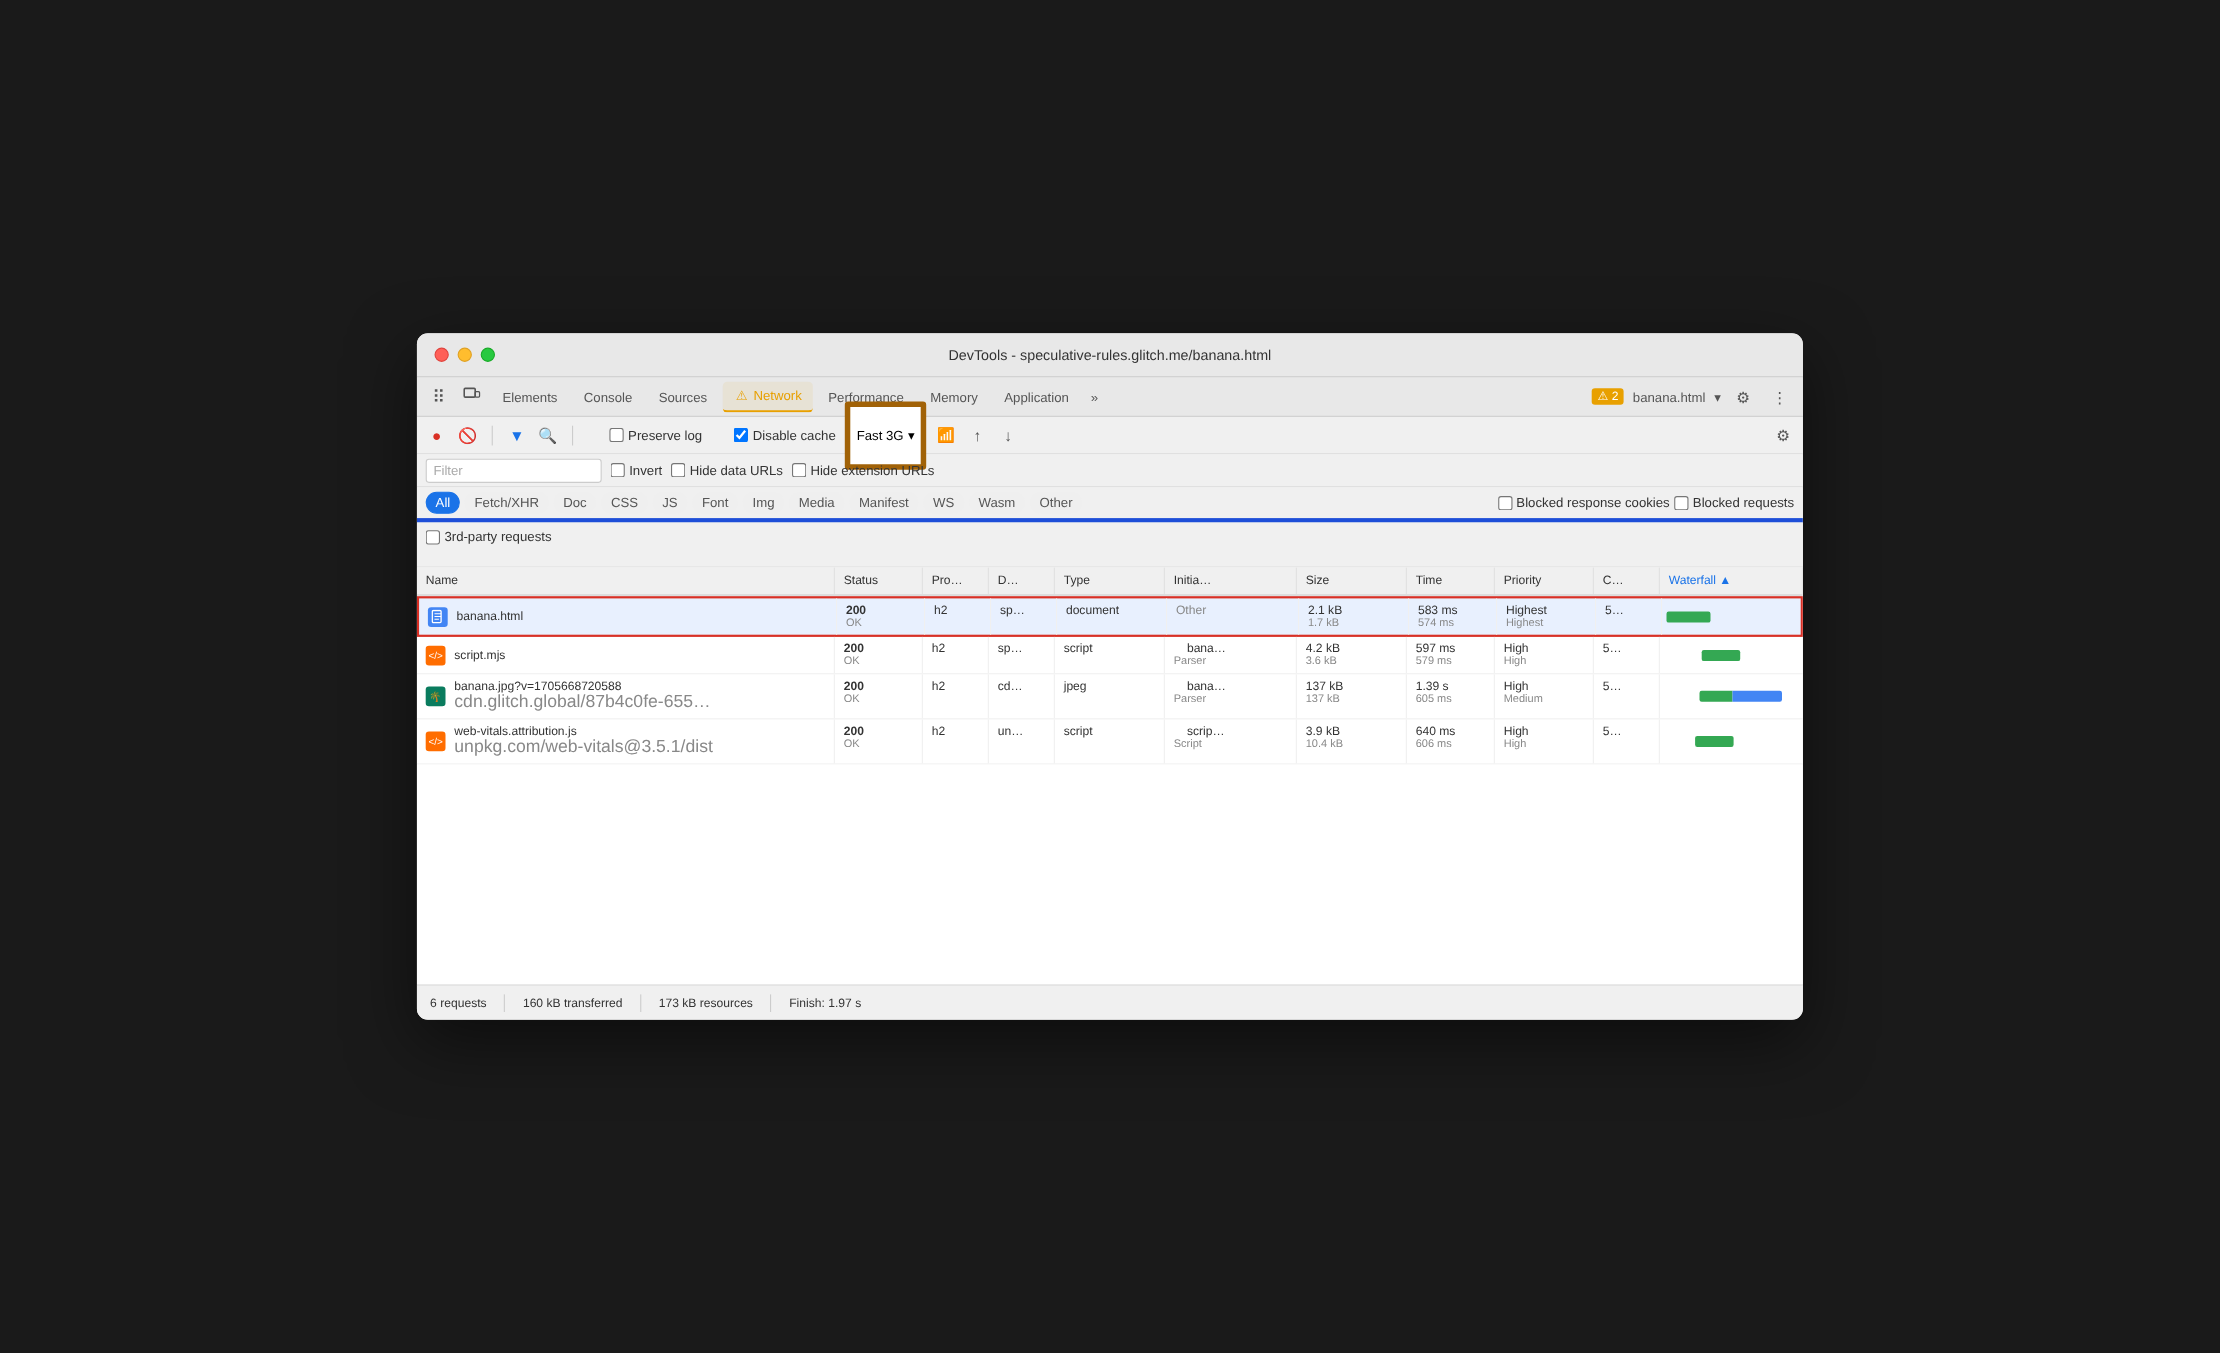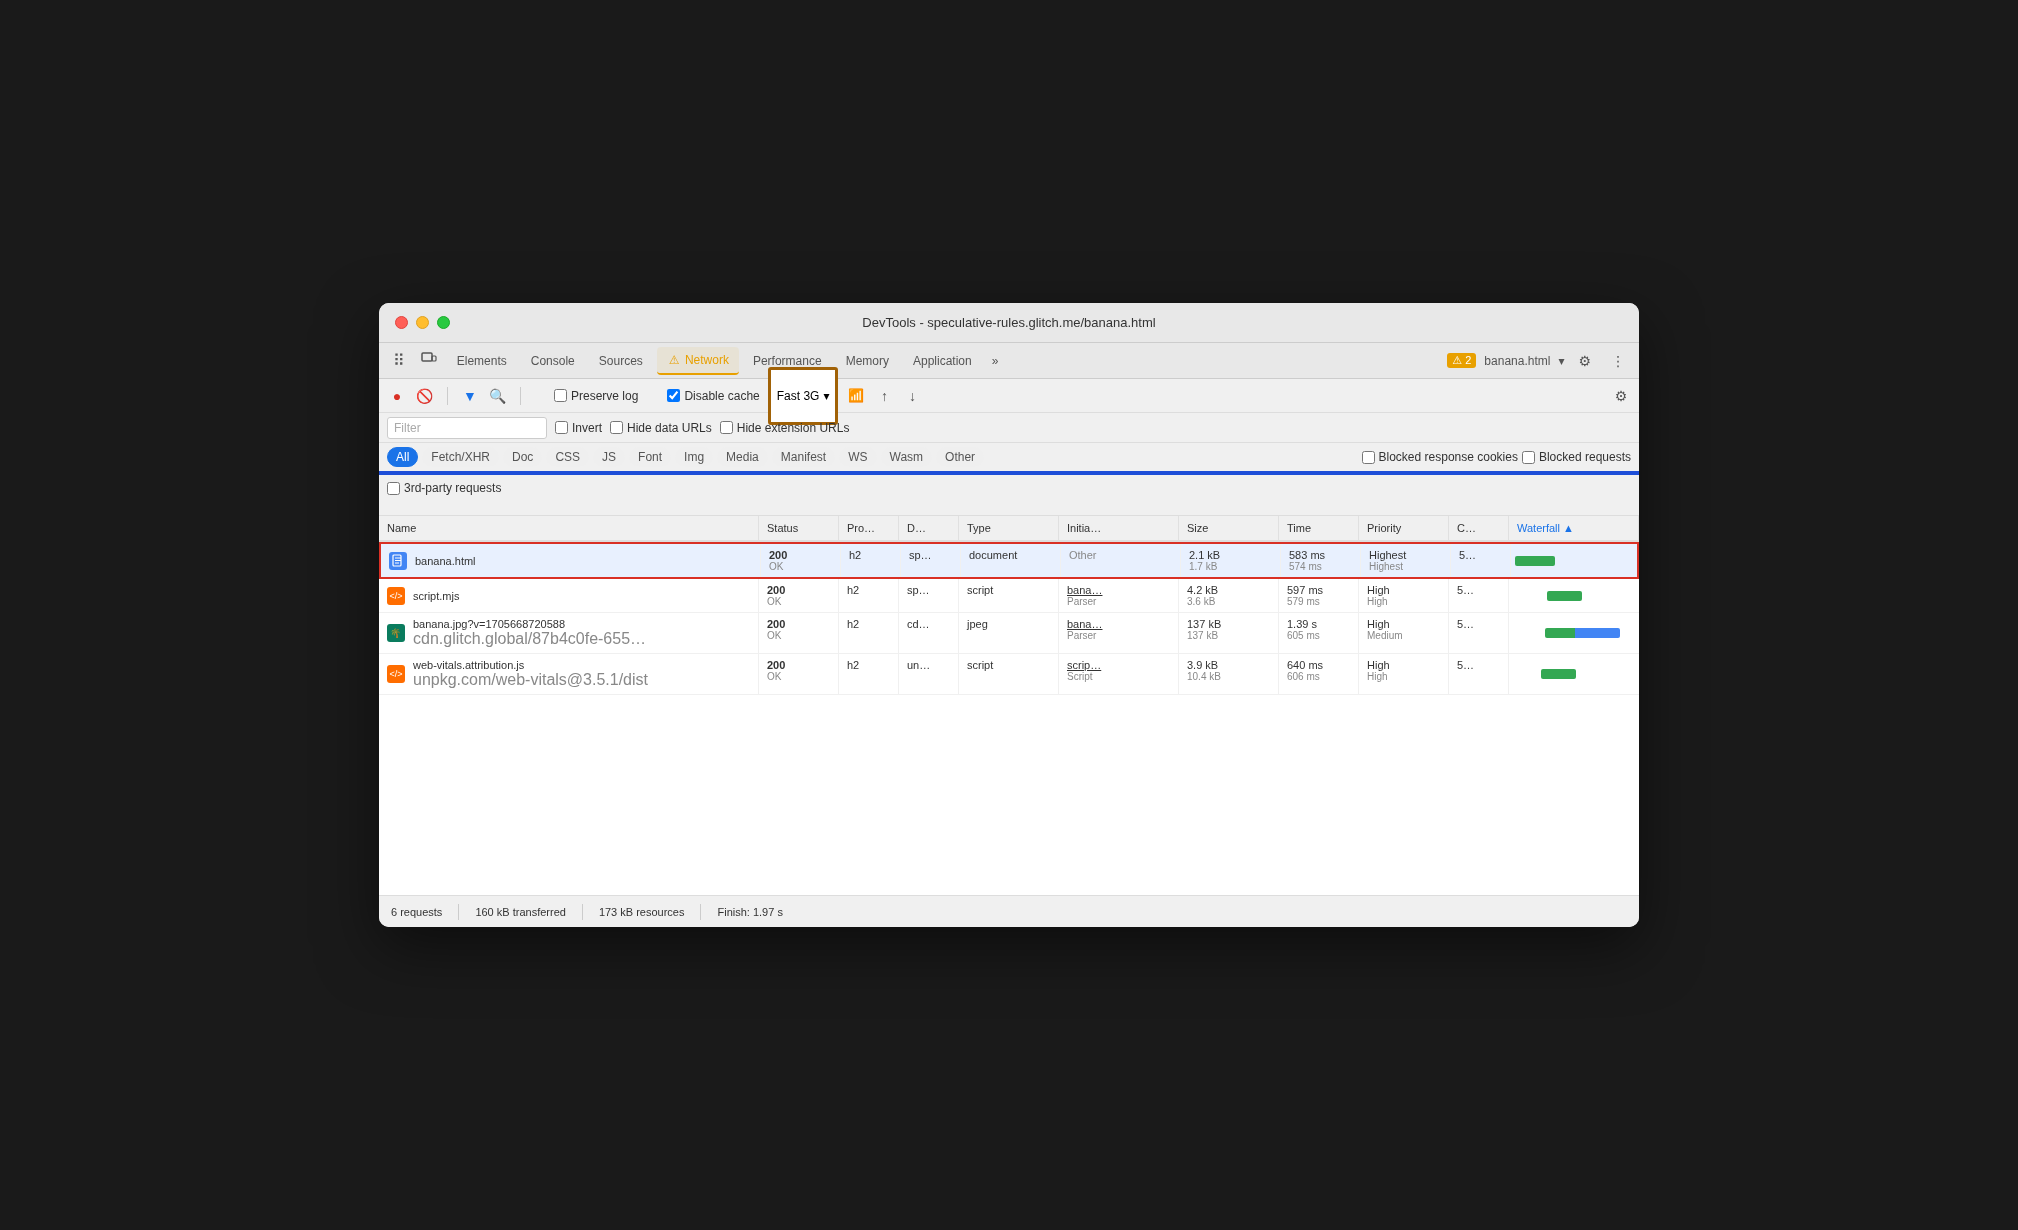--- a/index.html
+++ b/index.html
@@ -122,21 +122,21 @@
     }
     .toolbar-btn.recording { color: #d93025; }
     .toolbar-sep { width: 1px; height: 18px; background: #ccc; margin: 0 4px; }
     .toolbar-checkbox {
       display: flex; align-items: center; gap: 4px;
       font-size: 12px; color: #333; cursor: pointer; padding-left: 21px;
     }
     .toolbar-checkbox input { margin: 0; }
     .throttle-select {
       display: flex; align-items: center; gap: 4px;
-      background: #fff; border: 3px solid #a16207; border-radius: 3px;
+      background: #fff; border: 5px solid #a16207; border-radius: 3px;
       padding: 19px 6px; font-size: 12px; cursor: pointer;
     }
     
     .filter-row {
       background: #f0f0f0;
       border-bottom: 1px solid #ddd;
       display: flex;
       align-items: center;
       padding: 4px 8px;
       height: 30px;
@@ -237,21 +237,21 @@
       white-space: nowrap;
     }
     .td.name-cell {
       display: flex; align-items: center; gap: 8px;
     }
     .td.name-cell .filename { font-weight: 500; }
     .td.name-cell .url-sub { color: #888; font-size: 16px; display: block; }
     .td .status-ok { color: #188038; }
     .td .status-code { font-weight: 600; }
     .td .sub-val { color: #888; font-size: 10px; display: block; }
-    .td .initiator-link { text-decoration: underline; color: #333; }
+    .td .initiator-link { color: #333; margin-left: 12px; }
     .resource-icon {
       width: 18px; height: 18px;
       border-radius: 3px;
       display: flex; align-items: center; justify-content: center;
       font-size: 10px; flex-shrink: 0;
     }
     .icon-doc { background: #4285f4; color: white; }
     .icon-script { background: #ff6d00; color: white; }
     .icon-image { background: #00897b; color: white; border-radius: 3px; overflow: hidden; }
     

